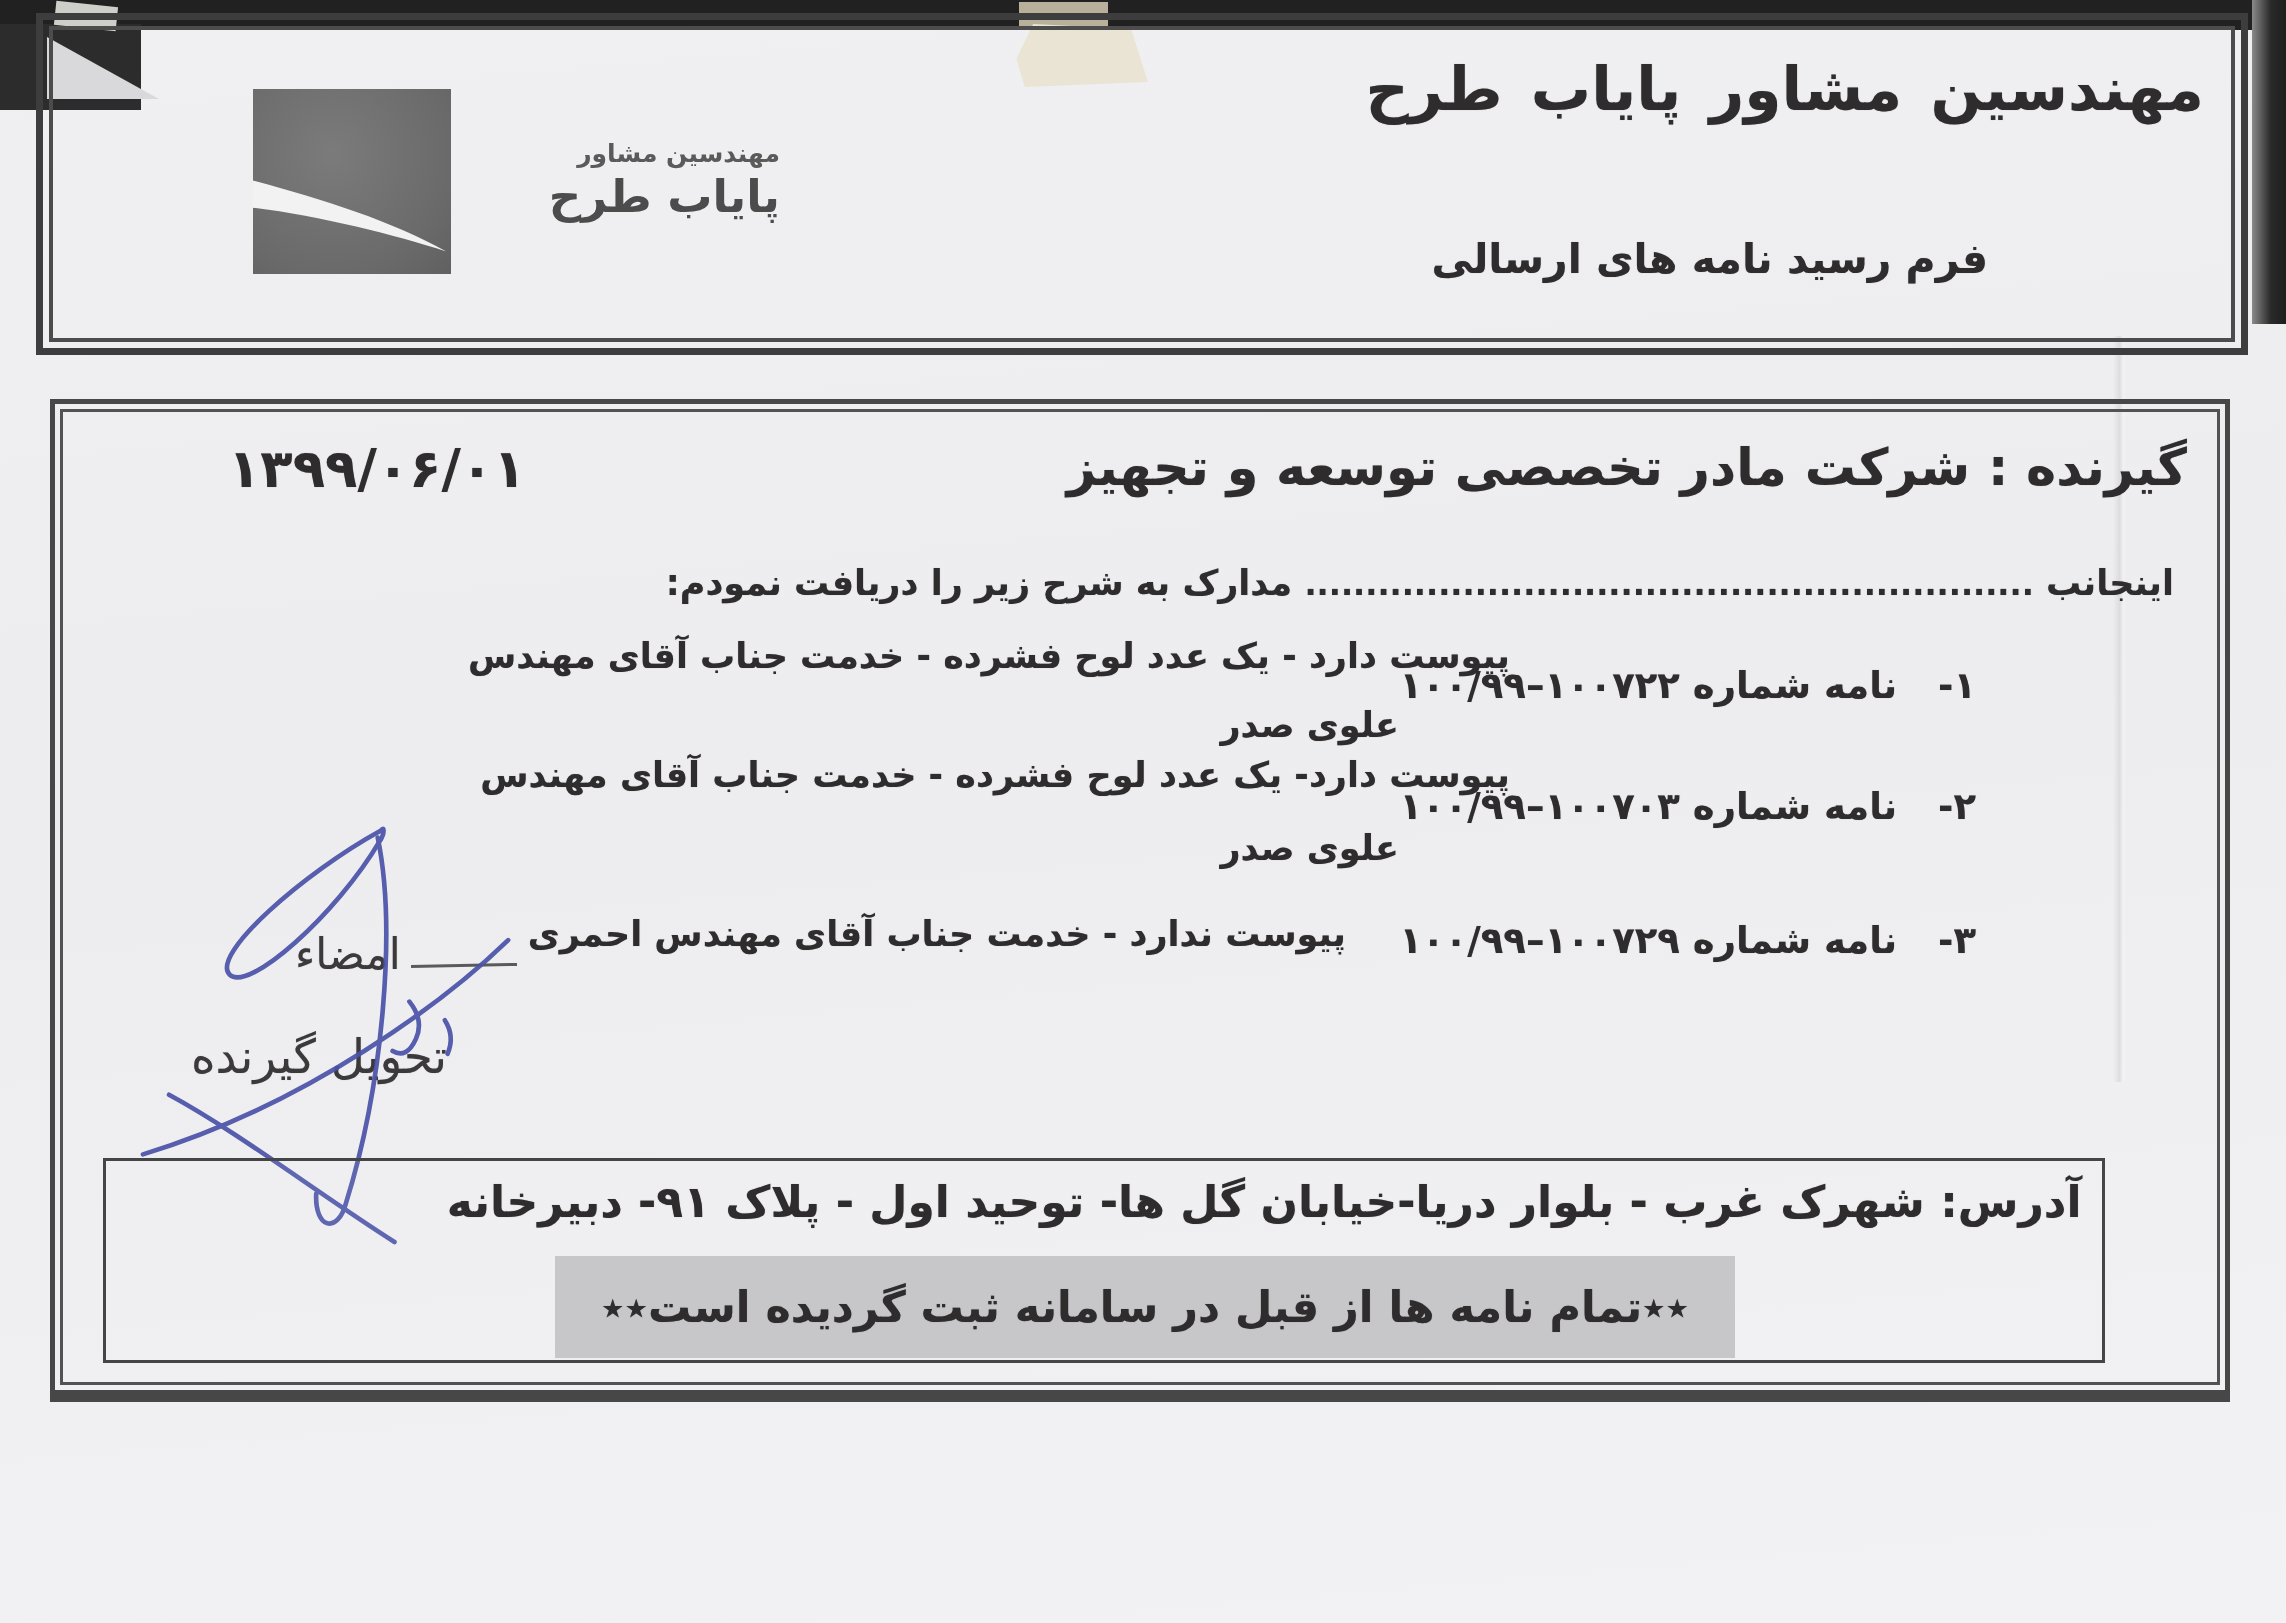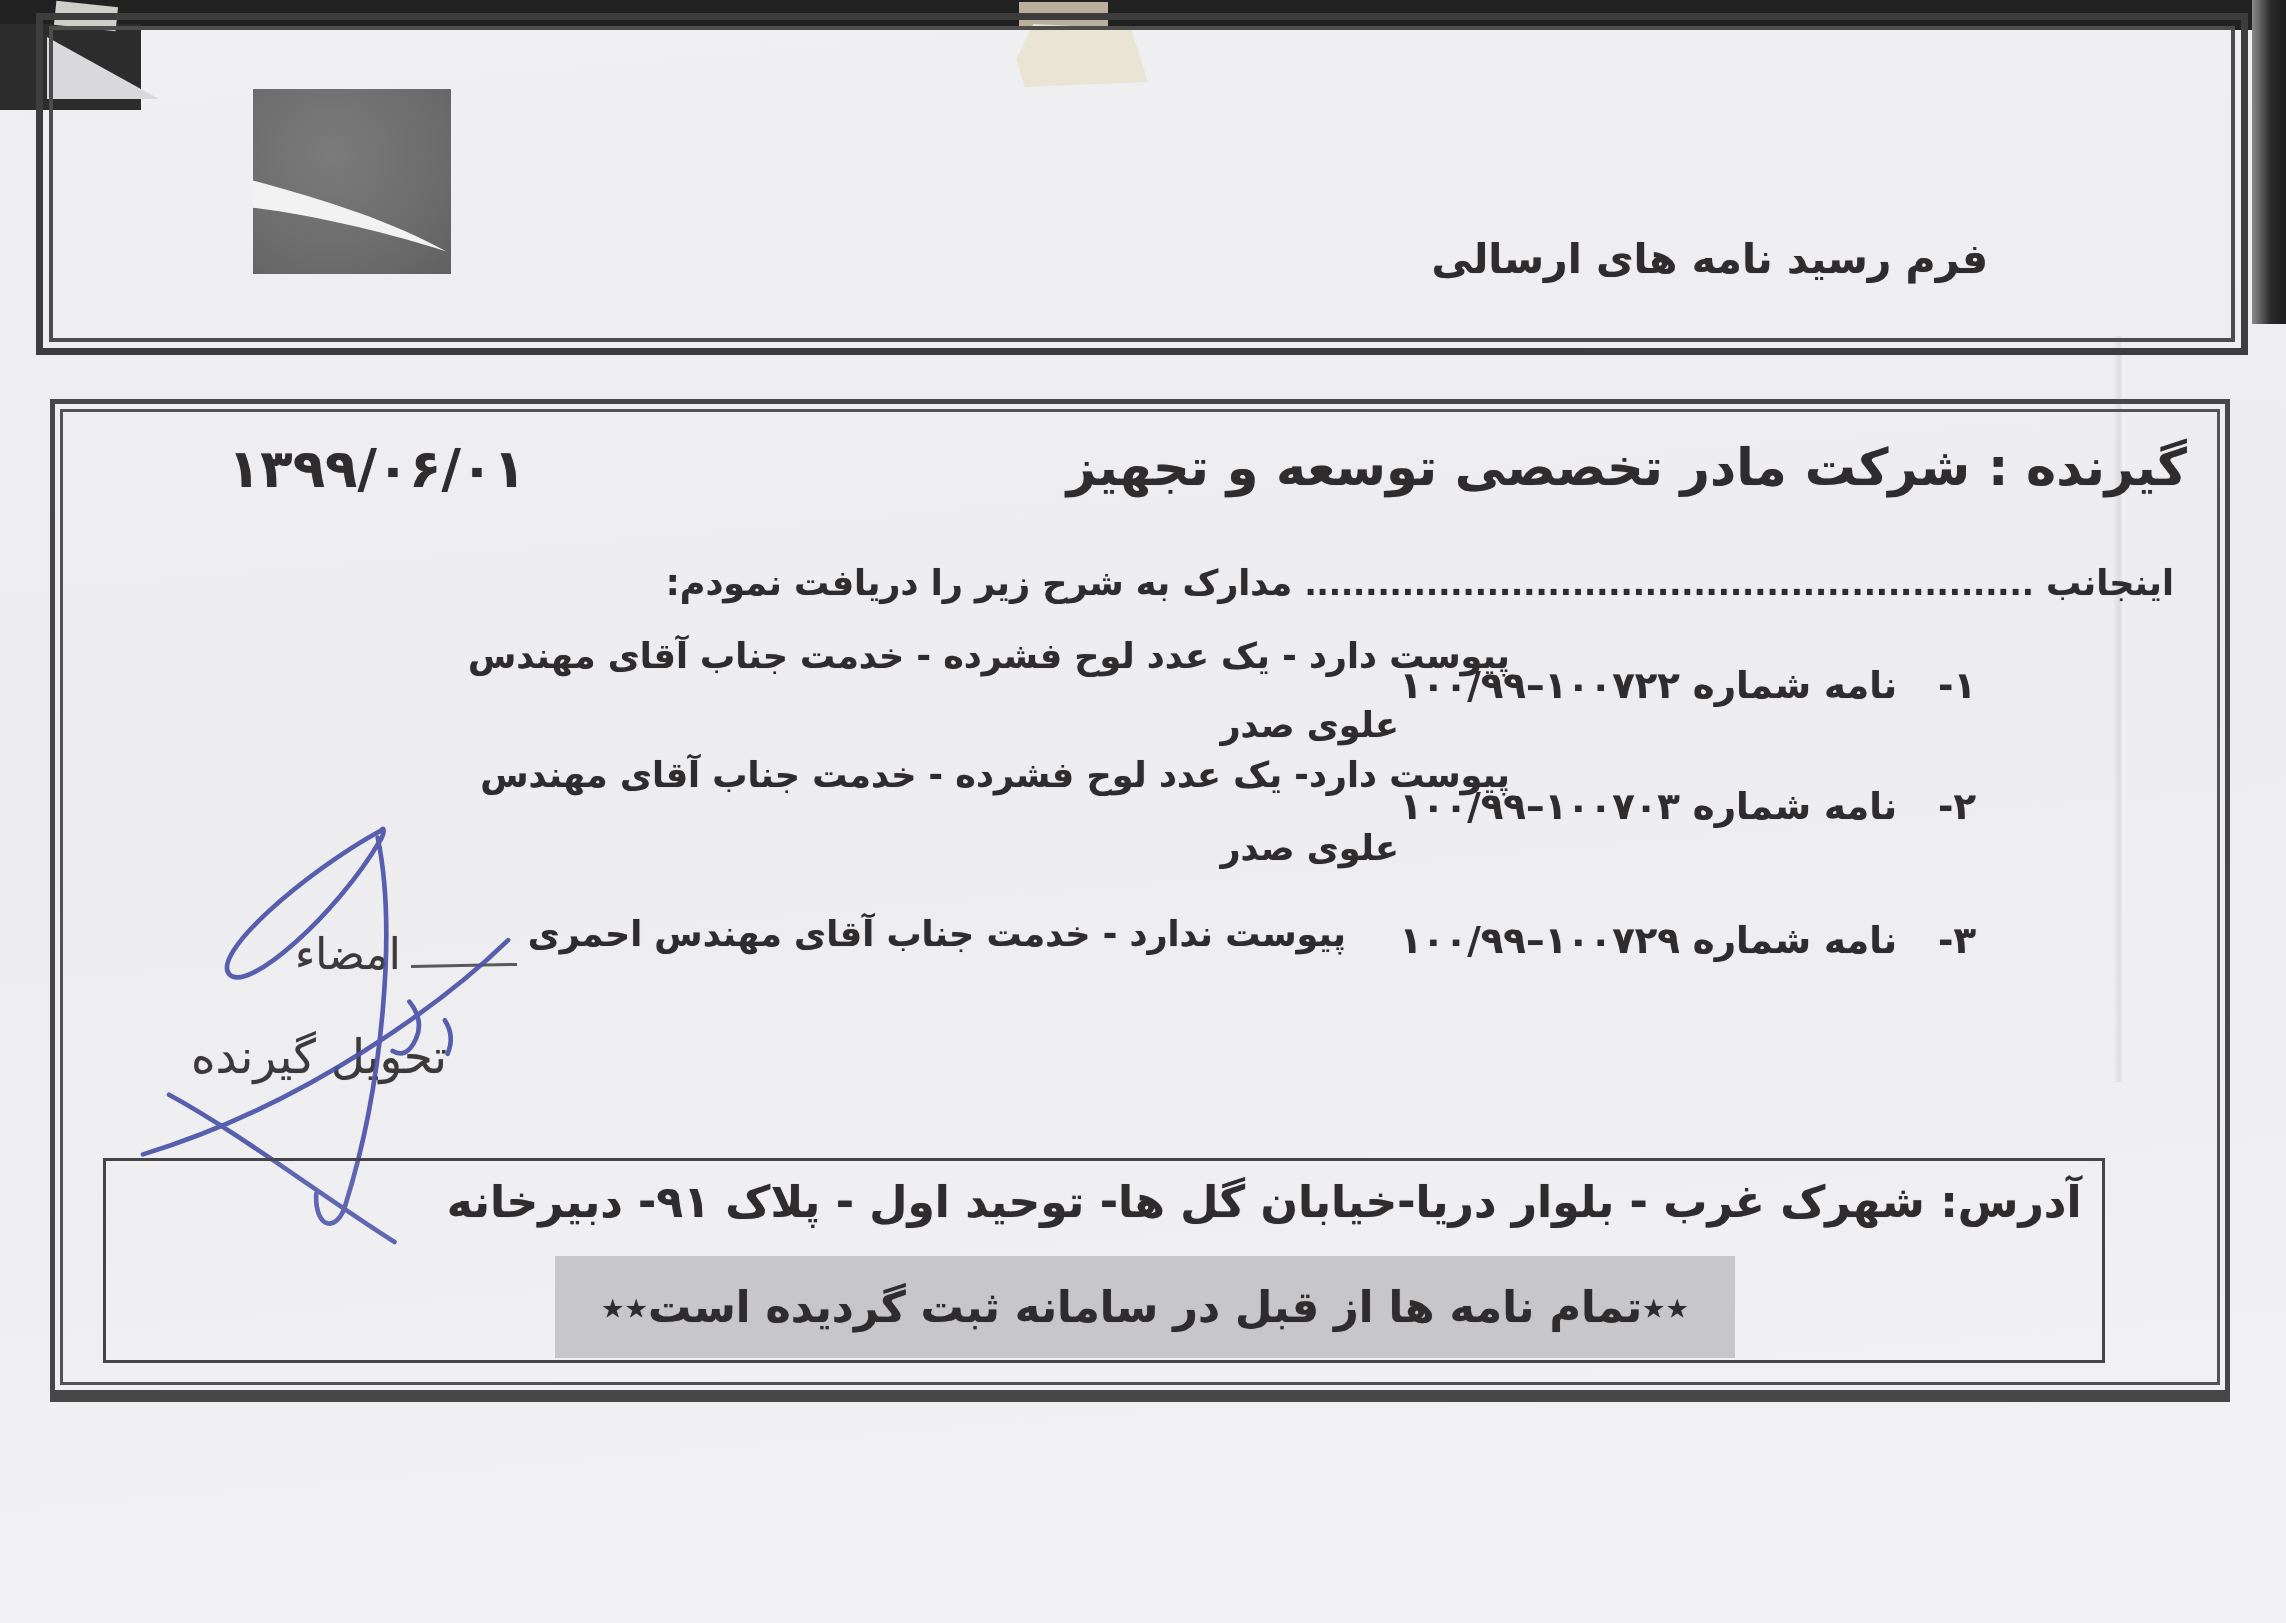--- a/index.html
+++ b/index.html
@@ -67,20 +67,25 @@
   <div class="abs crease"></div>
 
   <div class="abs header-box">
     <div class="inner"></div>
   </div>
   <div class="abs logo-square">
     <svg width="198" height="185" viewBox="0 0 212 198">
       <path d="M 0,98 C 75,118 150,142 207,174 C 152,156 72,136 0,127 Z" fill="#f2f2f2"></path>
     </svg>
   </div>
+  <div class="abs brand">
+    <div class="b1">مهندسین مشاور</div>
+    <div class="b2">پایاب طرح</div>
+  </div>
+  <div class="abs title txt">مهندسین مشاور پایاب طرح</div>
   <div class="abs subtitle txt">فرم رسید نامه های ارسالی</div>
 
   <div class="abs main-box">
     <div class="inner"></div>
   </div>
 
   <div class="abs recipient txt">گیرنده : شرکت مادر تخصصی توسعه و تجهیز</div>
   <div class="abs date txt">۱۳۹۹/۰۶/۰۱</div>
 
   <div class="abs declare txt">

